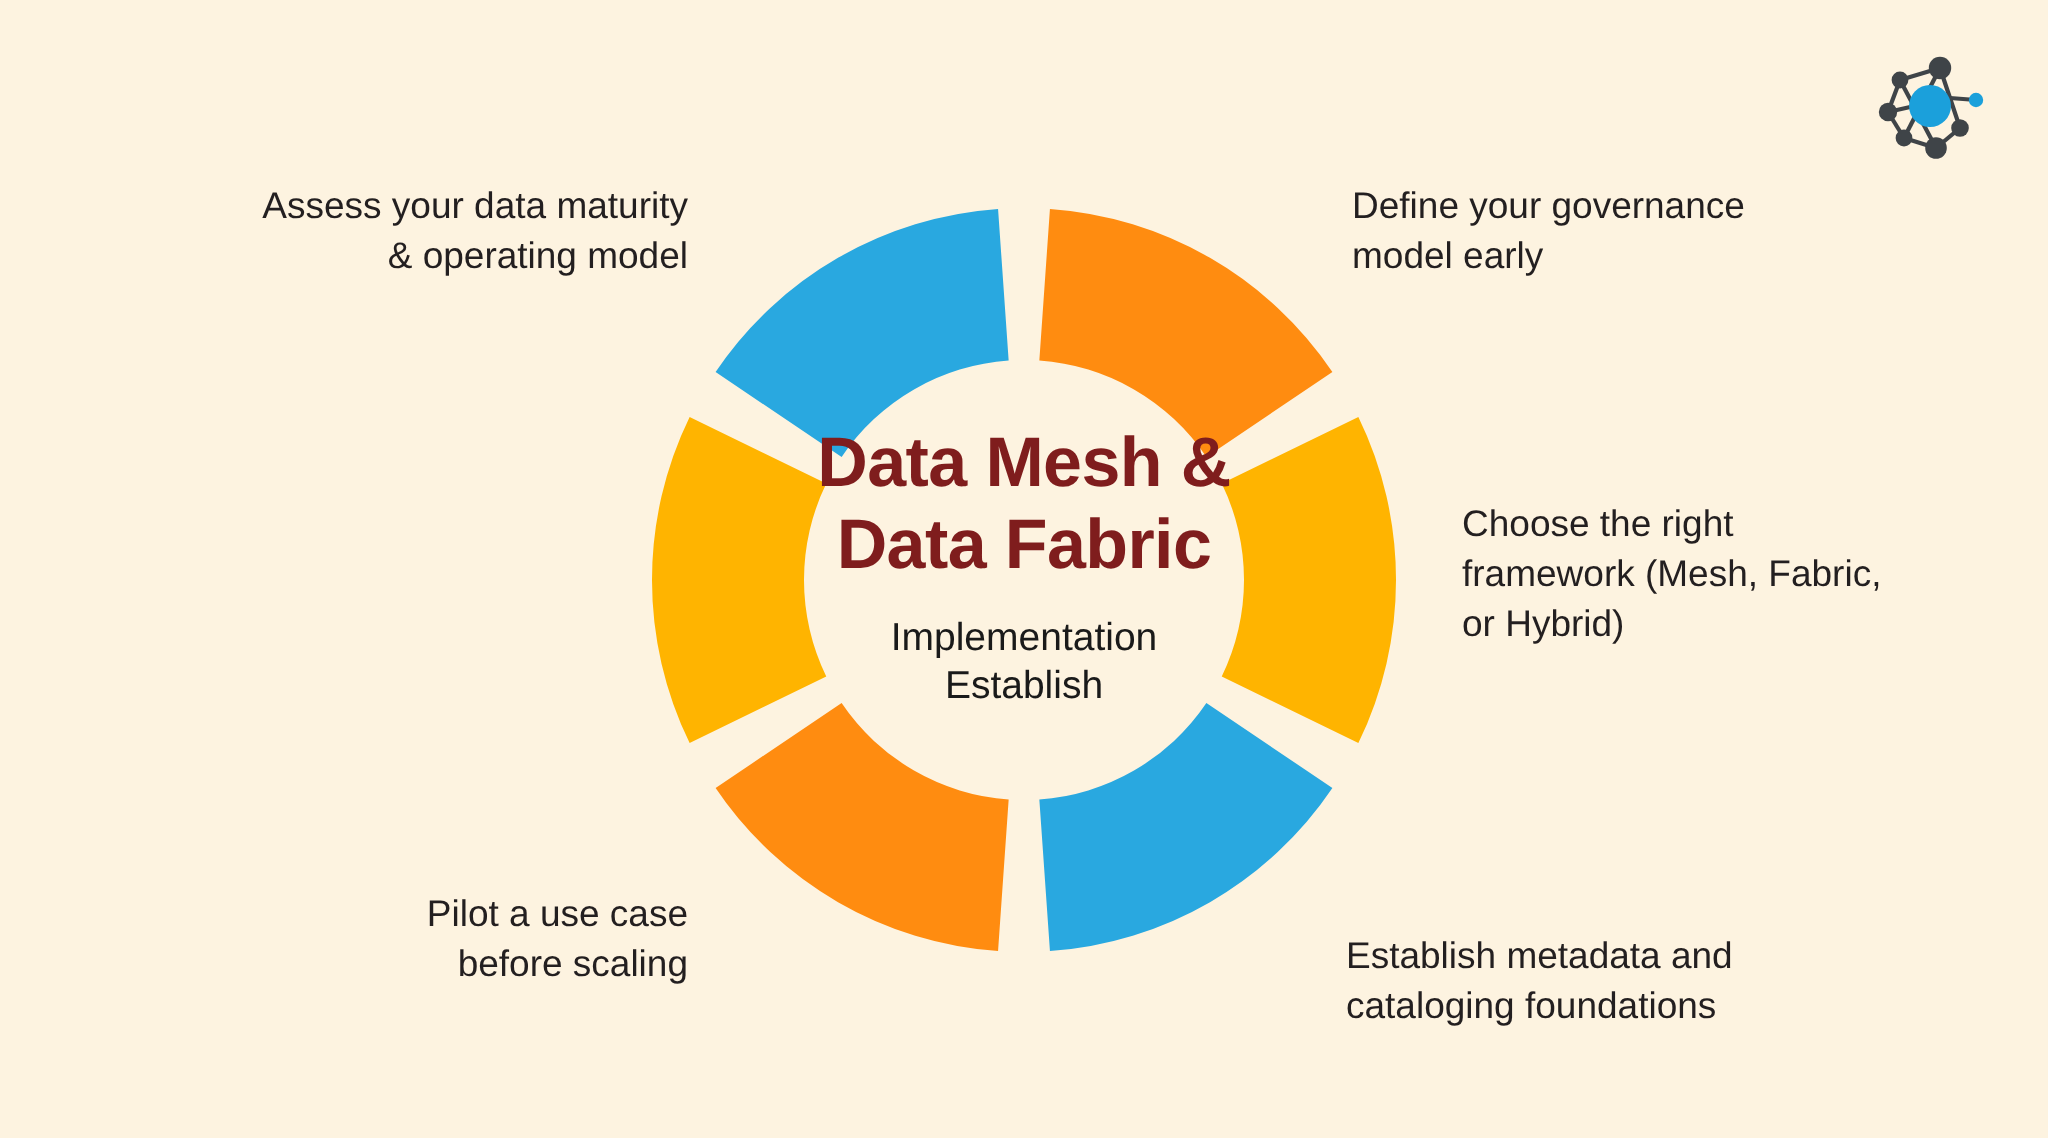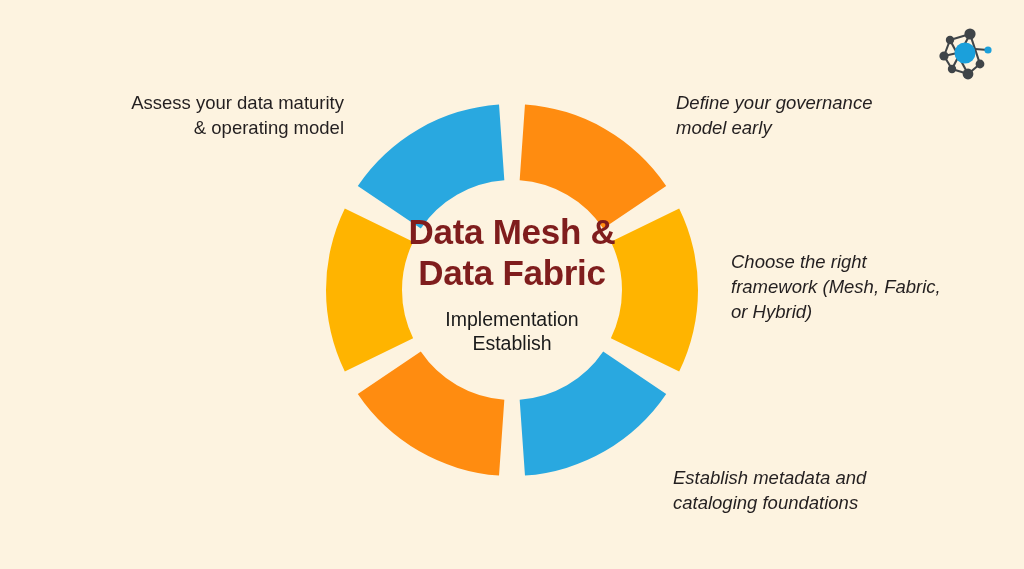--- a/index.html
+++ b/index.html
@@ -66,21 +66,21 @@
 
   
   .label {
     position: absolute;
     font-size: 18.5px;
     line-height: 1.35;
     color: #231f20;
     white-space: pre-line;
   }
   .label.right-align { text-align: right; }
-  .label.left-align  { text-align: left; font-style: italic; }
+  .label.left-align  { text-align: left; }
 
   .label-assess      { left: 44px;  top: 91px;  width: 300px; }
   .label-define      { left: 676px; top: 91px;  width: 300px; }
   .label-choose      { left: 731px; top: 250px; width: 265px; }
   .label-establish   { left: 673px; top: 466px; width: 300px; }
   .label-pilot       { left: 84px;  top: 445px; width: 260px; }
   .label-align       { left: 48px;  top: 259px; width: 245px; }
 </style>
 </head>
 <body>
@@ -137,15 +137,17 @@
   <div class="label left-align label-define">Define your governance
 model early</div>
 
   <div class="label left-align label-choose">Choose the right
 framework (Mesh, Fabric,
 or Hybrid)</div>
 
   <div class="label left-align label-establish">Establish metadata and
 cataloging foundations</div>
 
+  <div class="label right-align label-pilot">Pilot a use case
+before scaling</div>
 
 
 </div>
 
 </body></html>

